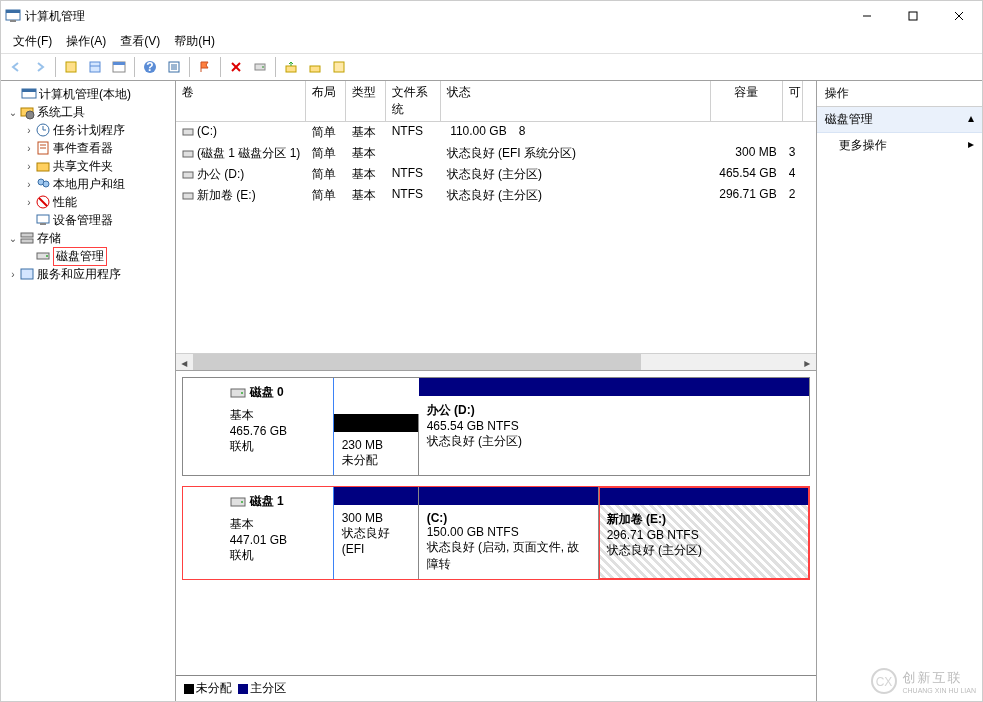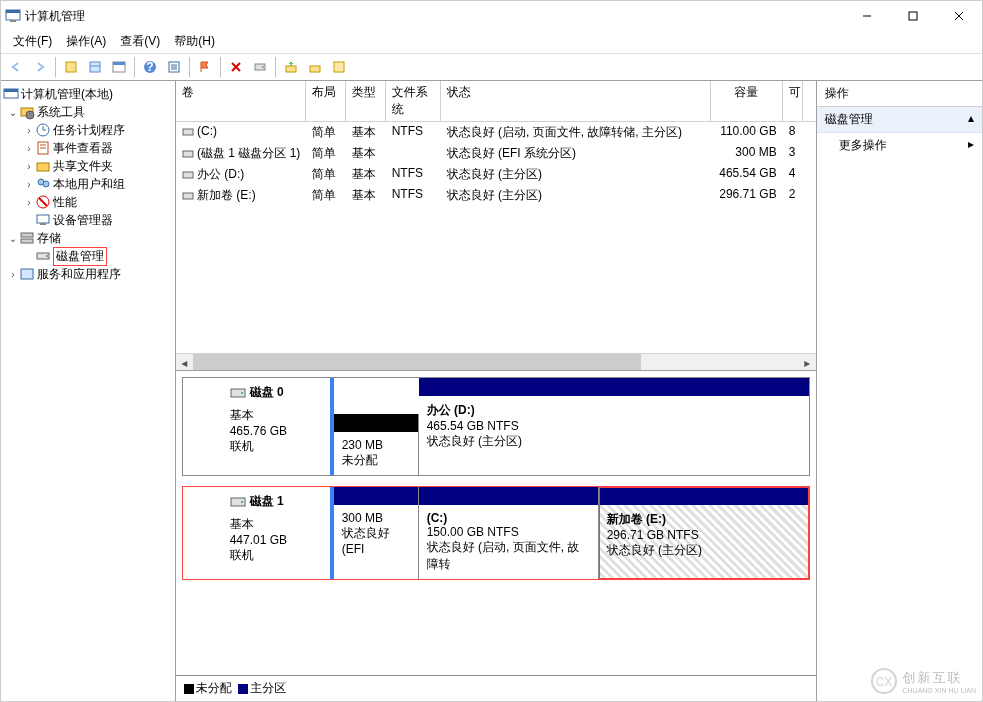--- a/index.html
+++ b/index.html
@@ -28,21 +28,21 @@
 .vl-body { flex:1; overflow:hidden;}
 .vl-row { display:flex; padding:1px 0;}
 .vl-row div { padding:1px 6px; white-space:nowrap; overflow:hidden;}
 .c-vol{width:130px;} .c-lay{width:40px;} .c-typ{width:40px;} .c-fs{width:55px;} .c-st{width:270px;} .c-cap{width:72px; text-align:right;} .c-last{width:20px;}
 .vl-scroll{height:17px; background:#f0f0f0; border-top:1px solid #d0d0d0; position:relative;}
 .vl-scroll .thumb{position:absolute; left:0; top:0; height:100%; width:70%; background:#cdcdcd;}
 .vl-scroll .arr{position:absolute; top:0; width:17px; height:17px; display:flex;align-items:center;justify-content:center;color:#555;}
 .disks { flex:1; padding:6px; overflow:auto;}
 .disk-item{border:1px solid #888; margin-bottom:10px; display:flex;}
 .disk-item.selected{border:1px solid #ff4040;}
-.disk-info{width:110px; border-right:4px solid #3b82f6; padding:6px;margin-left:41px;}
+.disk-info{width:110px; border-right:1px solid #3b82f6; padding:6px;margin-left:41px;}
 .disk-info .dhead{display:flex; align-items:center; gap:4px; font-weight:bold; margin-bottom:6px;}
 .disk-parts{flex:1; display:flex;}
 .part{border-right:1px solid #888; display:flex; flex-direction:column;}
 .part:last-child{border-right:none;}
 .part-top{height:18px; background:#000080;}
 .part-top.unalloc{background:#000;}
 .part-body{padding:6px 8px; flex:1;}
 .part.selected{position:relative;}
 .part.selected .part-body{ background: repeating-linear-gradient(45deg,#fff,#fff 3px,#e0e0e0 3px,#e0e0e0 6px);}
 .part.selected{outline:1px solid #ff4040; outline-offset:-1px;}
@@ -172,21 +172,21 @@
   <div class="tb">
       <svg width="14" height="14">
         <rect x="2" y="2" width="10" height="10" fill="#ffe9a8" stroke="#c0a000"></rect>
       </svg>
     </div>
 </div>
 
 <div class="main">
 
   <div class="tree">
-    <div class="tree-row" style="padding-left:2px">
+    <div class="tree-row" style="padding-left:20px">
       <span class="ticon">
           <svg width="16" height="16">
             <rect x="1" y="3" width="14" height="9" fill="#fff" stroke="#3a6ea5"></rect>
             <rect x="1" y="3" width="14" height="3" fill="#3a6ea5"></rect>
           </svg>
         </span>
       <span class="lbl">计算机管理(本地)</span>
     </div>
     <div class="tree-row" style="padding-left:6px">
       <span class="chev">⌄</span>
@@ -300,21 +300,20 @@
         <div class="c-last">可</div>
       </div>
       <div class="vl-body" id="vl-body">
           <div class="vl-row">
             <div class="c-vol"><svg width="12" height="12" style="display:inline;vertical-align:middle">
                 <rect x="1" y="3" width="10" height="6" fill="#e0e0e0" stroke="#666"></rect>
               </svg> (C:)</div>
             <div class="c-lay">简单</div>
             <div class="c-typ">基本</div>
             <div class="c-fs">NTFS</div>
-            <div class="c-st">状态良好 (启动, 页面文件, 故障转储, 主分区)</div>
             <div class="c-cap">110.00 GB</div>
             <div class="c-last">8</div>
           </div>
           <div class="vl-row">
             <div class="c-vol"><svg width="12" height="12" style="display:inline;vertical-align:middle">
                 <rect x="1" y="3" width="10" height="6" fill="#e0e0e0" stroke="#666"></rect>
               </svg> (磁盘 1 磁盘分区 1)</div>
             <div class="c-lay">简单</div>
             <div class="c-typ">基本</div>
             <div class="c-fs"></div>

